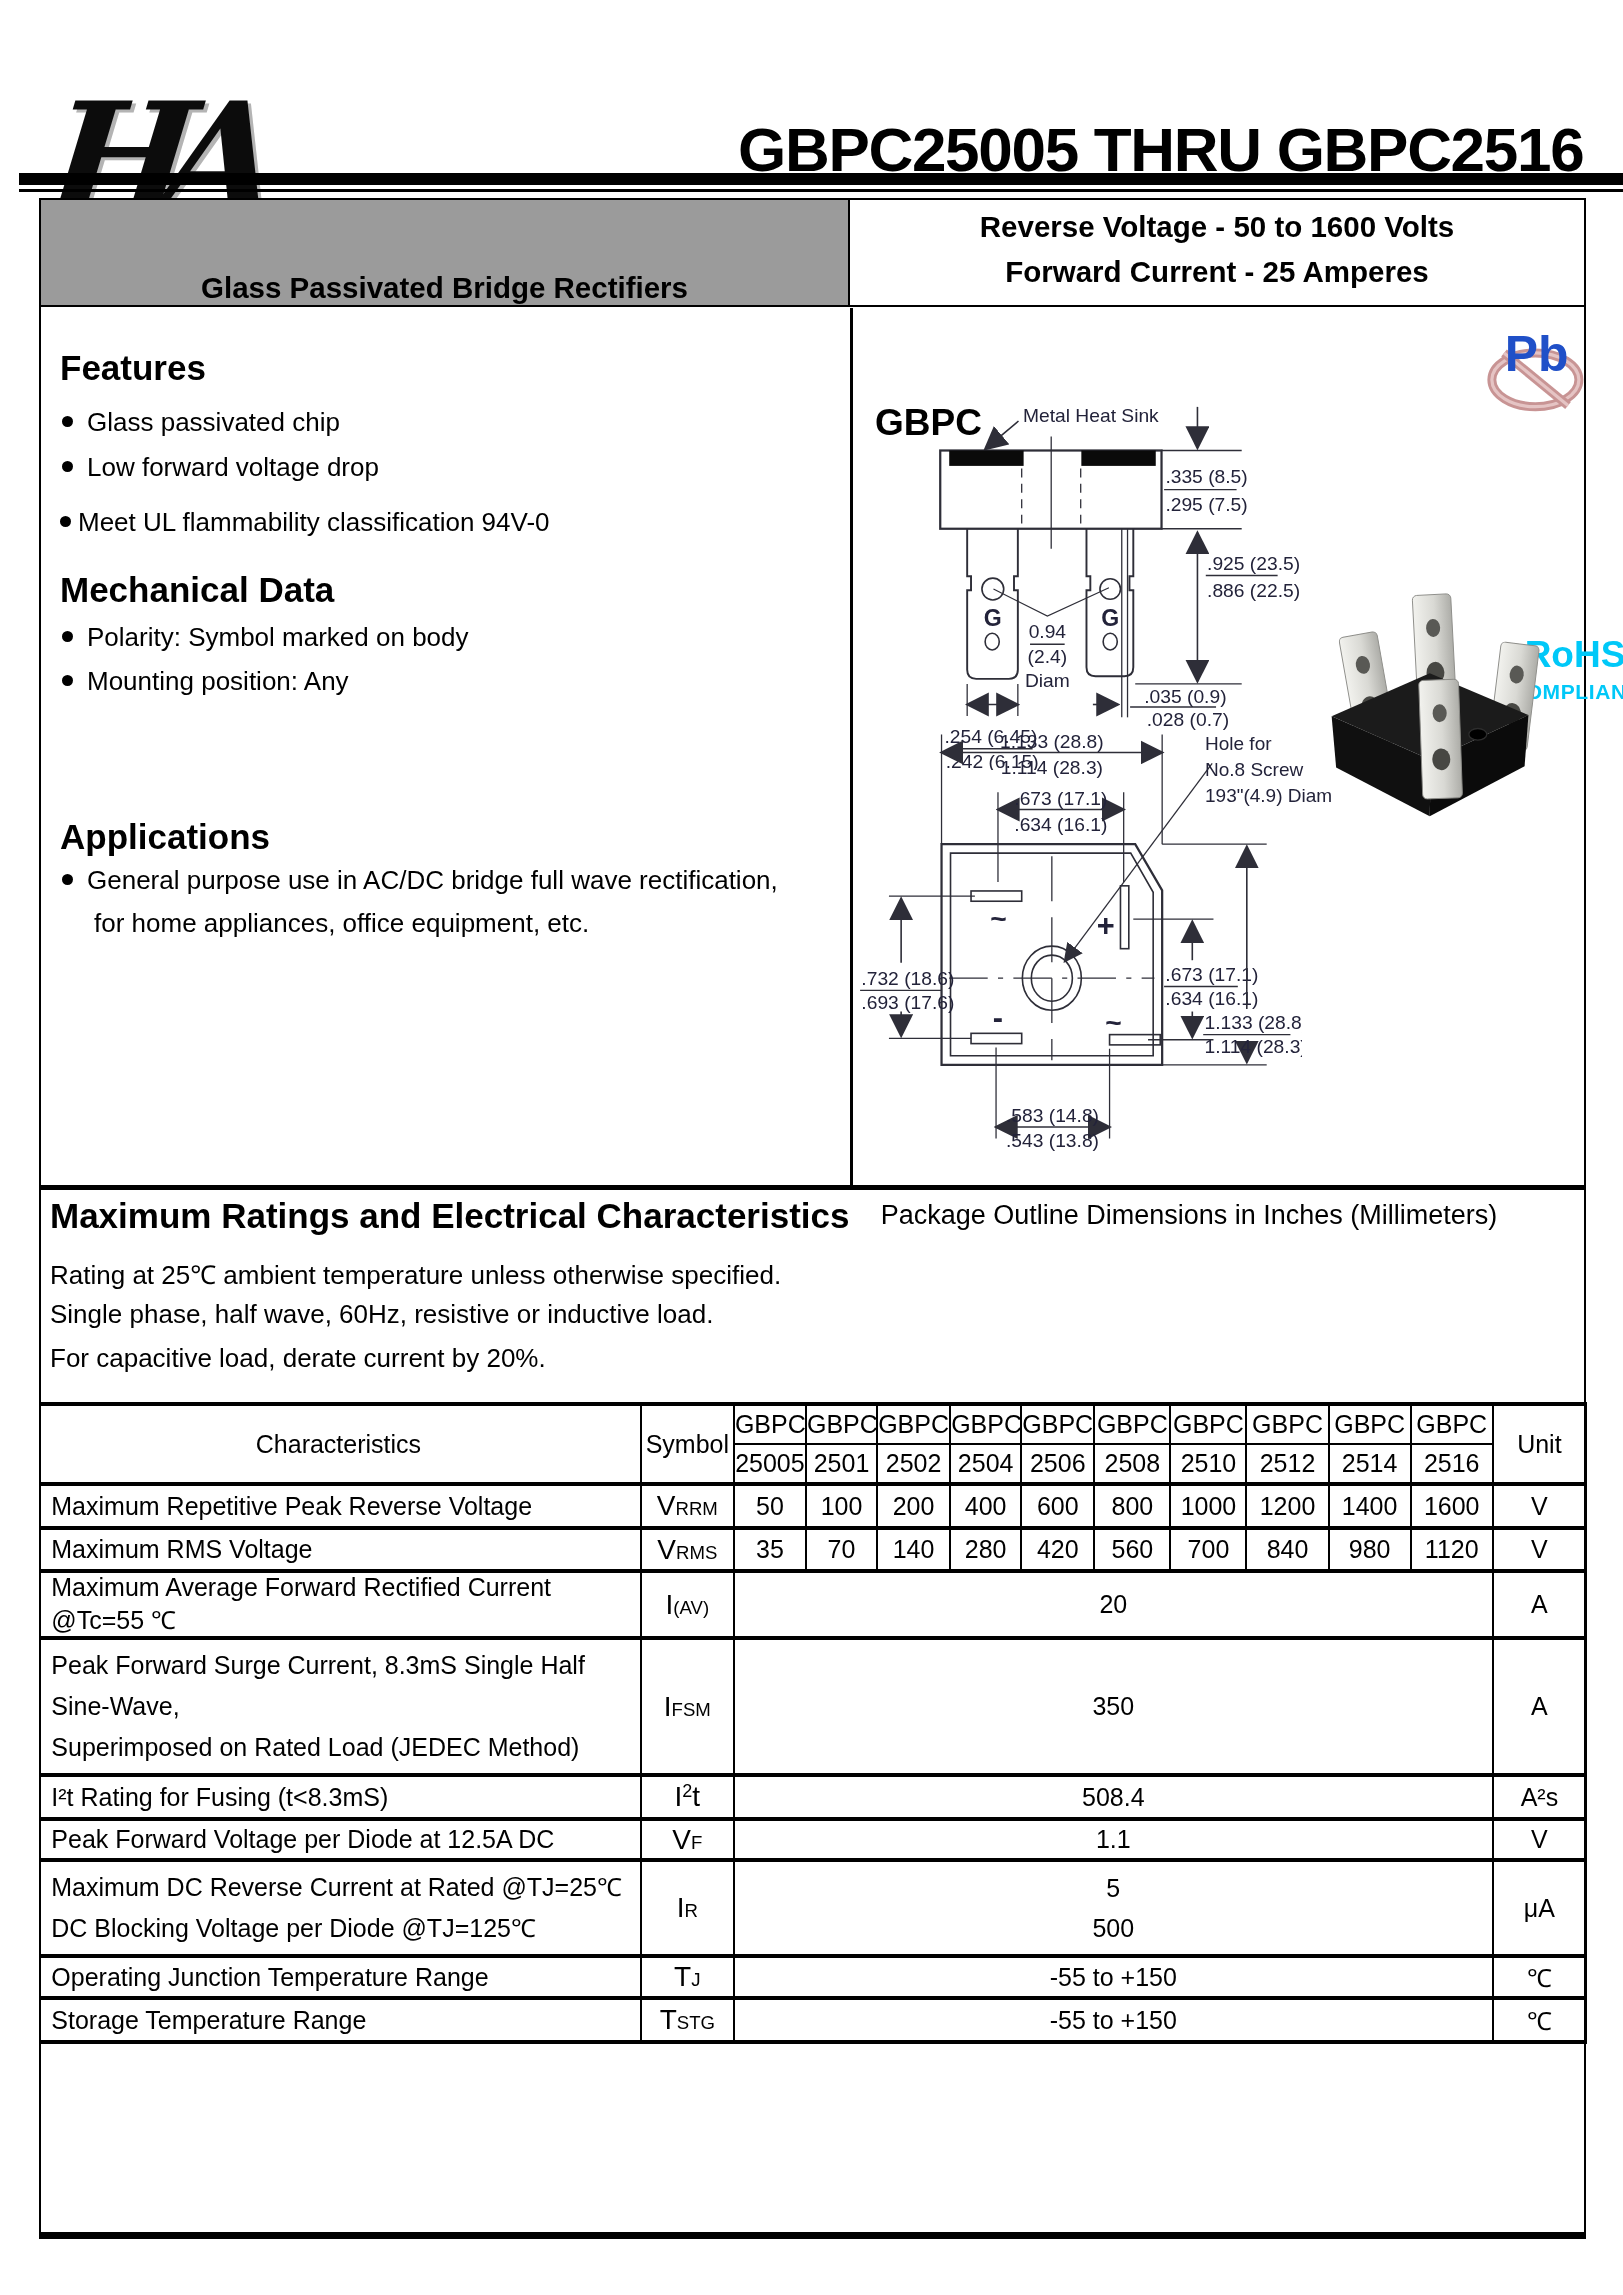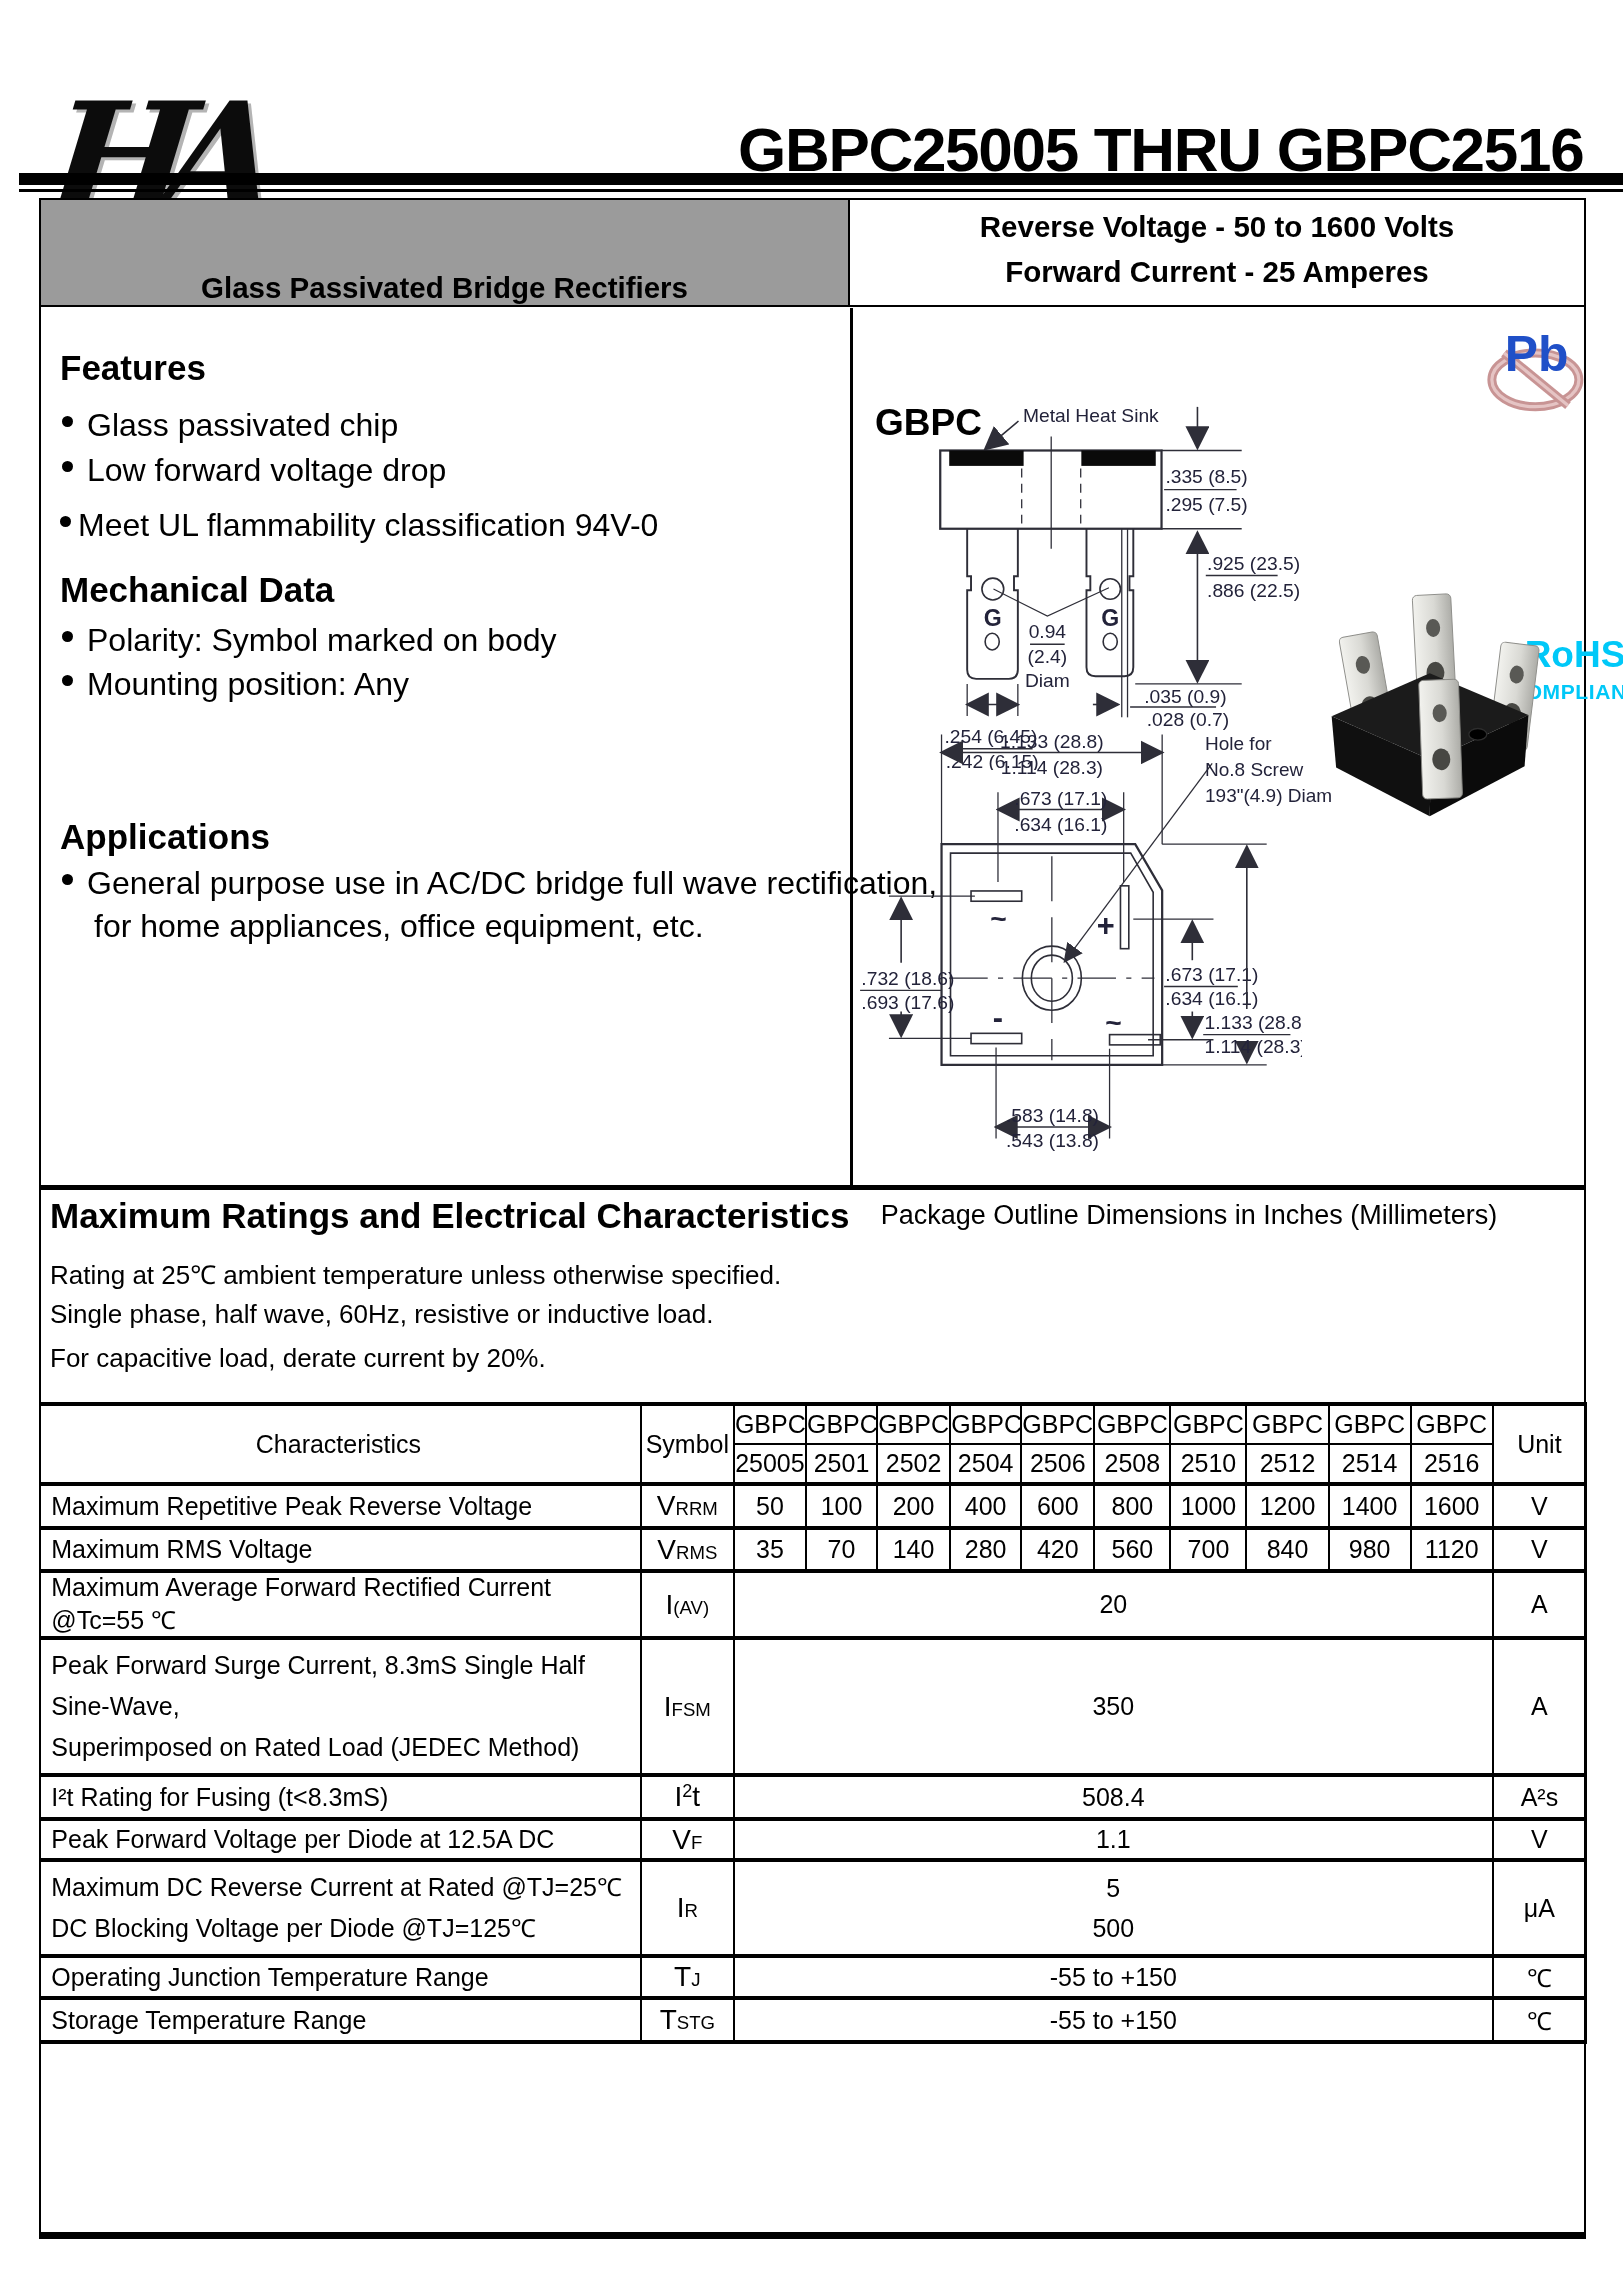--- a/index.html
+++ b/index.html
@@ -22,21 +22,21 @@
             border-right:2.6px solid #000;border-bottom:2.6px solid #000;
             display:flex;align-items:flex-end;justify-content:center;
             font-size:29.5px;font-weight:bold;}
   .hdr-right{position:absolute;left:809px;top:0;width:734px;height:105px;
              border-bottom:2.6px solid #000;text-align:center;font-size:29.5px;font-weight:bold;}
   .hdr-right .hr-line{margin-top:10.3px;}
   .col-div{position:absolute;left:809px;top:108px;width:2.6px;height:882px;background:#000;}
   .sec-div{position:absolute;left:0;top:985px;width:1543px;height:4.5px;background:#000;}
   
   .h1{position:absolute;font-size:35px;font-weight:bold;}
-  .body-t{position:absolute;font-size:32px;}
+  .body-t{position:absolute;font-size:26px;}
   .dot{position:absolute;width:11px;height:11px;border-radius:50%;background:#000;}
   
   .gbpc-lbl{position:absolute;left:834px;top:202px;font-size:37px;font-weight:bold;}
   .rohs{position:absolute;left:1457px;top:434px;width:154px;text-align:center;
         font-size:37px;font-weight:bold;color:#00c8f8;}
   .compliant{position:absolute;left:1457px;top:480px;width:154px;text-align:center;
         font-size:21px;font-weight:bold;color:#00c8f8;letter-spacing:0.6px;}
   .holetxt{position:absolute;left:1164px;top:531px;font-size:19px;line-height:26px;color:#23233a;}
   .caption{position:absolute;left:809px;top:1000px;width:678px;text-align:center;
            font-size:27px;z-index:5;}

